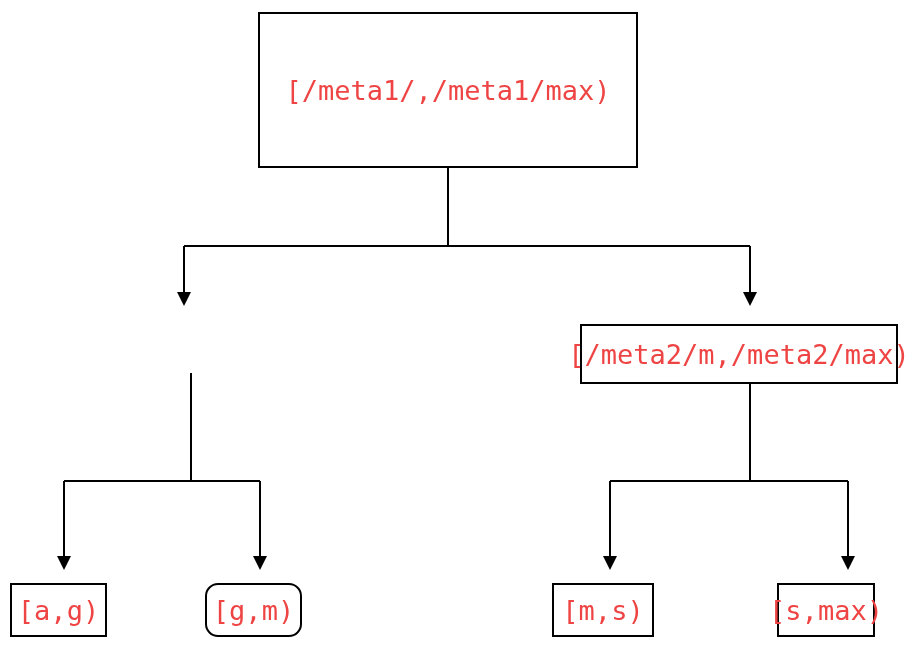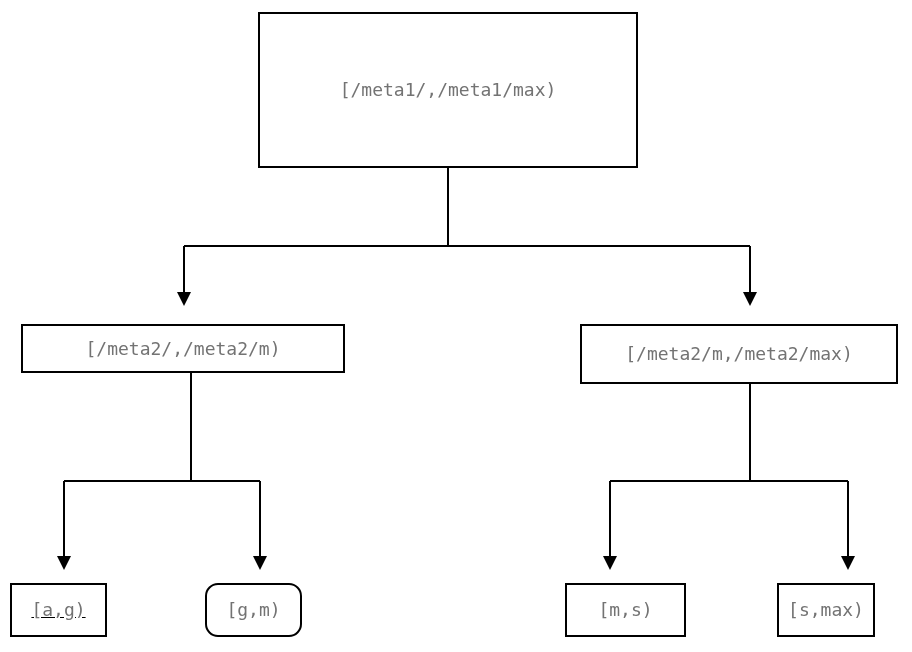--- a/index.html
+++ b/index.html
@@ -33,23 +33,23 @@
     position: absolute;
     box-sizing: border-box;
     border: 2px solid #000000;
     background: #ffffff;
     display: flex;
     align-items: center;
     justify-content: center;
   }
   .node-label {
     font-family: "DejaVu Sans Mono", monospace;
-    font-size: 18px;
+    font-size: 27px;
     line-height: 1;
-    color: #737373;
+    color: #ef4444;
     white-space: pre;
     letter-spacing: 0;
   }
   
   #node-root {
     left: 258px;
     top: 12px;
     width: 380px;
     height: 156px;
   }
@@ -65,35 +65,33 @@
     top: 324px;
     width: 318px;
     height: 60px;
   }
   
   #node-leaf-ag {
     left: 10px;
     top: 583px;
     width: 97px;
     height: 54px;
-    text-decoration: underline;
   }
   #node-leaf-gm {
     left: 205px;
     top: 583px;
     width: 97px;
     height: 54px;
     border-radius: 13px;
   }
   #node-leaf-ms {
     left: 552px;
     top: 583px;
-    width: 121px;
+    width: 102px;
     height: 54px;
-    margin-left: 13px;
   }
   #node-leaf-smax {
     left: 777px;
     top: 583px;
     width: 98px;
     height: 54px;
   }
 </style>
 </head>
 <body>
@@ -131,23 +129,20 @@
       <polygon points="253,556 267,556 260,570"></polygon>
       <polygon points="603,556 617,556 610,570"></polygon>
       <polygon points="841,556 855,556 848,570"></polygon>
     </g>
   </svg>
 
   <div class="node" id="node-root">
     <span class="node-label">[/meta1/,/meta1/max)</span>
   </div>
 
-  <div class="node" id="node-meta2-low">
-    <span class="node-label">[/meta2/,/meta2/m)</span>
-  </div>
 
   <div class="node" id="node-meta2-high">
     <span class="node-label">[/meta2/m,/meta2/max)</span>
   </div>
 
   <div class="node" id="node-leaf-ag">
     <span class="node-label">[a,g)</span>
   </div>
 
   <div class="node" id="node-leaf-gm">

